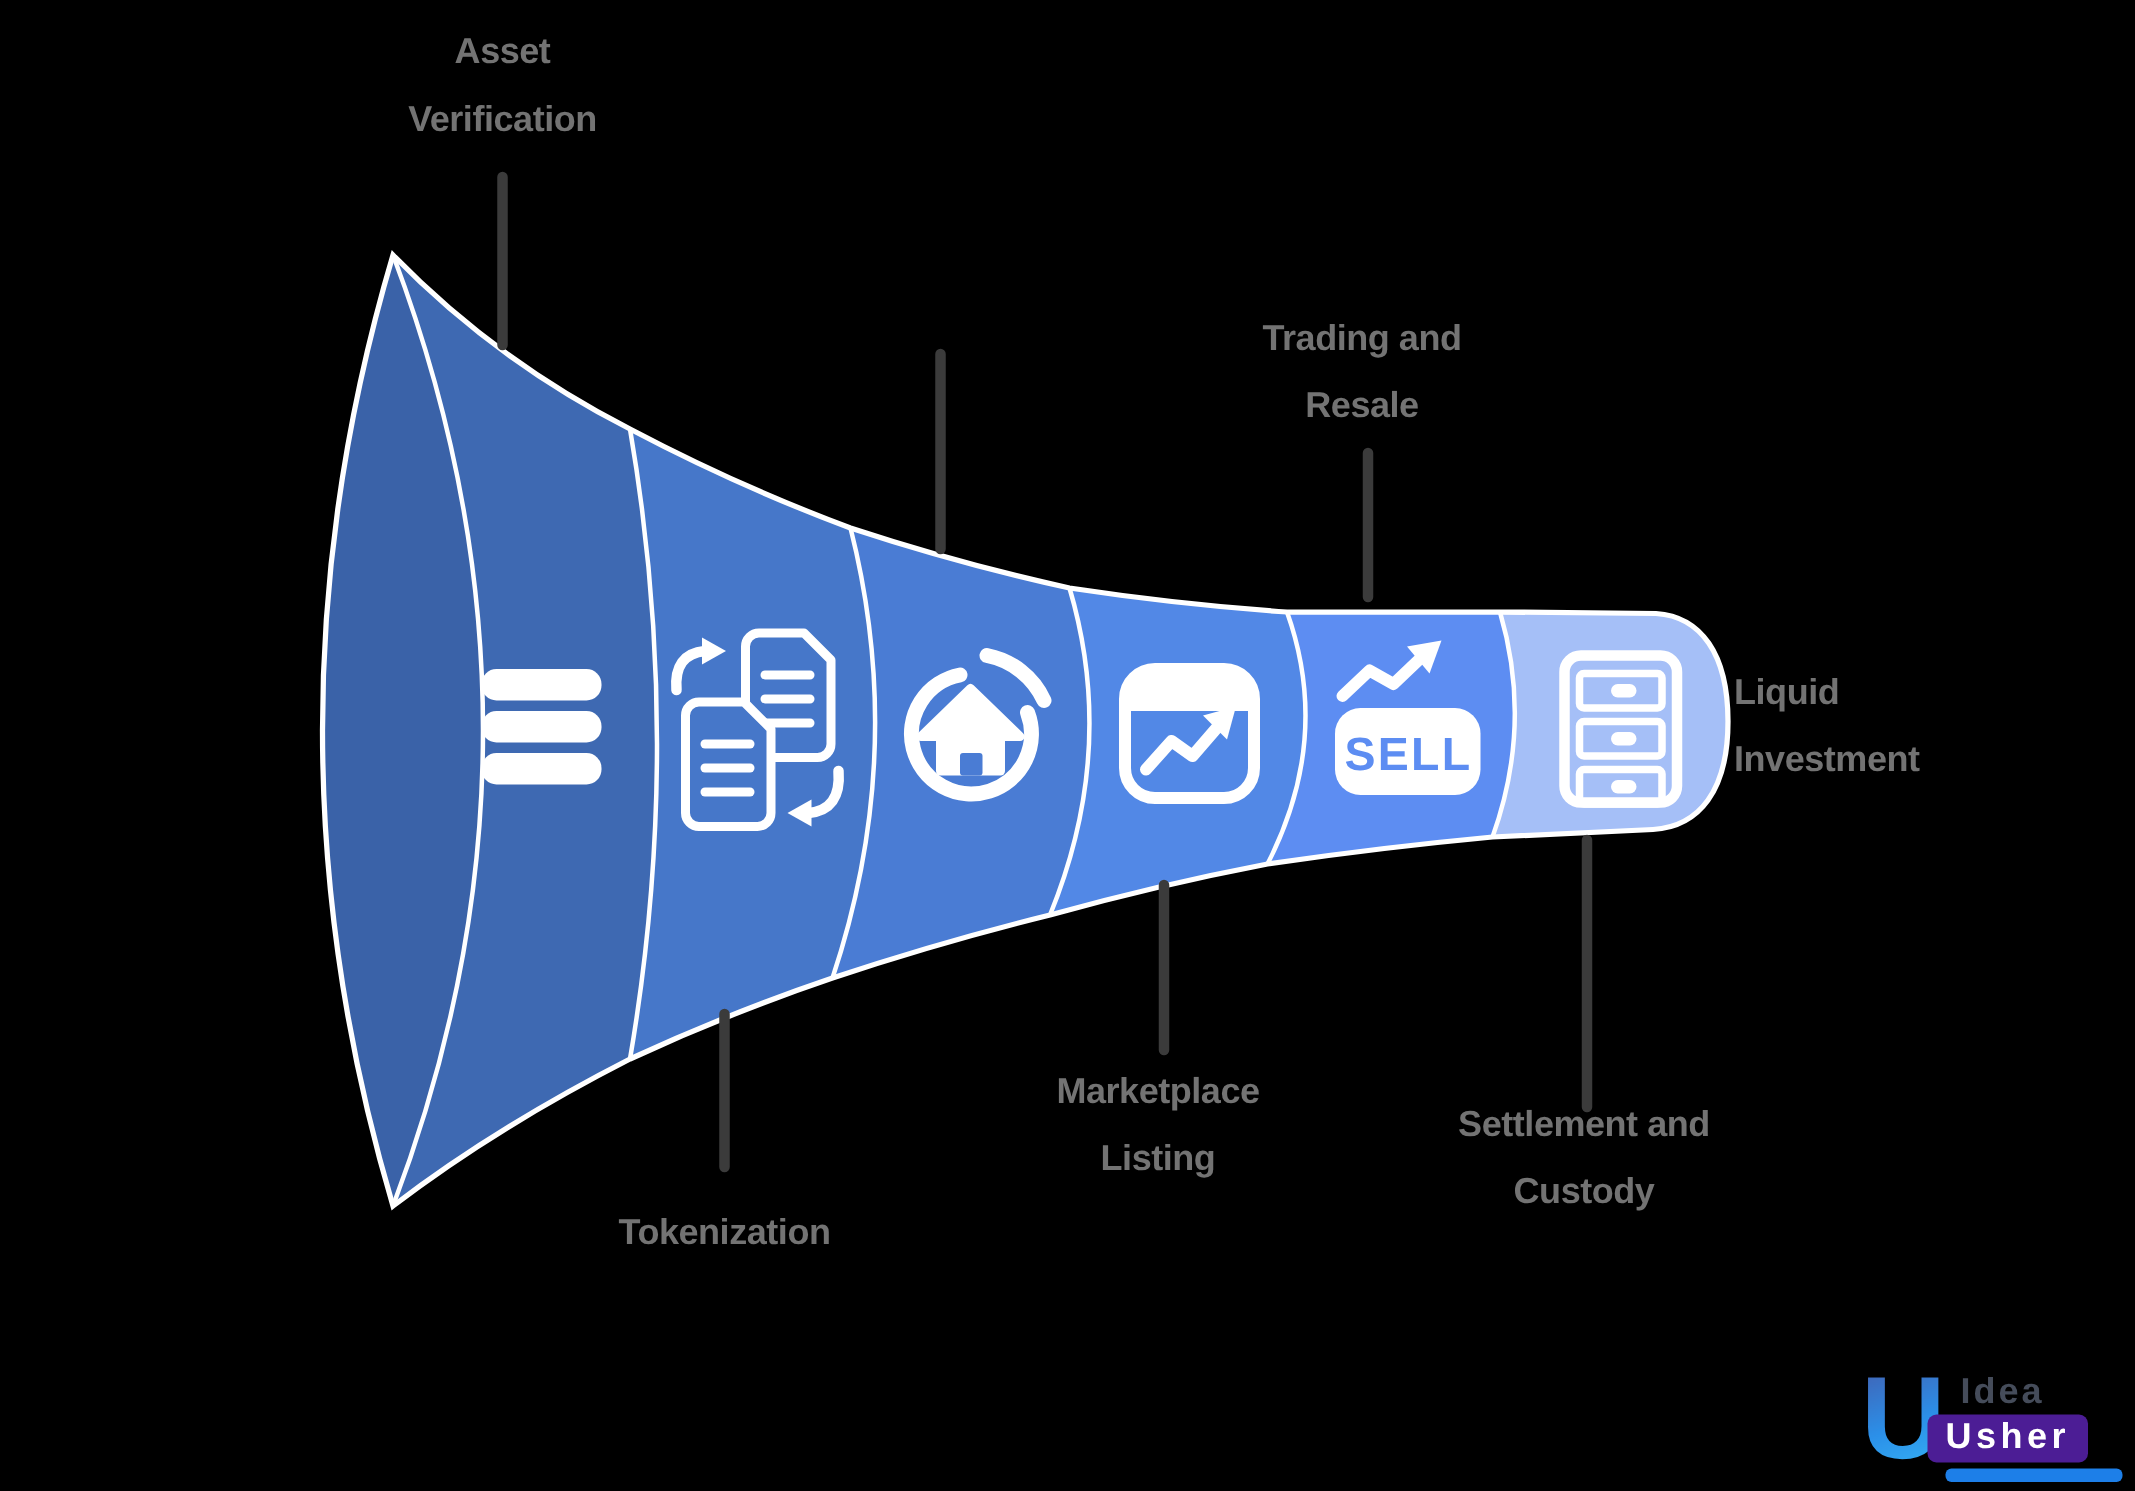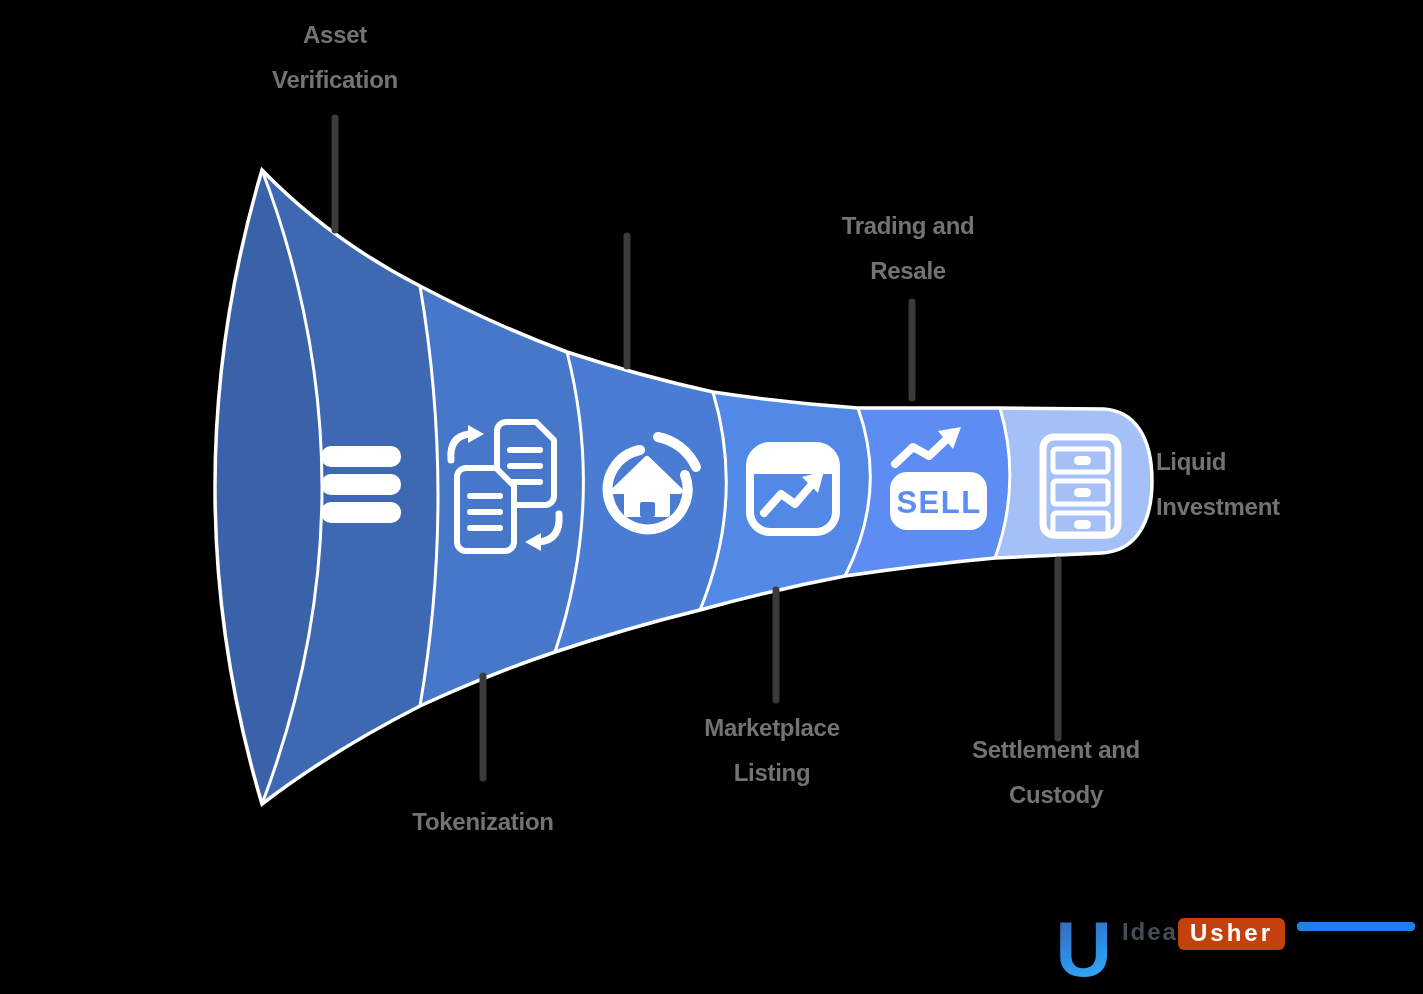--- a/index.html
+++ b/index.html
@@ -29,27 +29,27 @@
     position:absolute;right:8px;bottom:6px;
     display:flex;align-items:flex-start;
   }
   .logo-u{
     font-size:78px;font-weight:700;line-height:78px;
     background:linear-gradient(160deg,#3f66b8 10%,#2b8fe8 55%,#35b2f5 95%);
     -webkit-background-clip:text;background-clip:text;
     color:transparent;
     margin-right:-12px;
   }
-  .logo-col{display:flex;flex-direction:row;align-items:flex-start;margin-top:8px;}
+  .logo-col{display:flex;flex-direction:column;align-items:flex-start;margin-top:8px;}
   .logo-idea{
     color:#454c5a;font-size:24px;font-weight:700;letter-spacing:2px;
     margin-left:22px;margin-bottom:1px;
   }
   .logo-usher{
-    background:#c2410c;color:#fff;font-size:24px;font-weight:700;
+    background:#4c1d95;color:#fff;font-size:24px;font-weight:700;
     letter-spacing:3px;border-radius:6px;padding:1px 12px 3px 12px;
   }
   .logo-bar{
     width:118px;height:9px;border-radius:4px;
     background:#1d7fe8;margin-top:4px;margin-left:12px;
   }
 </style>
 </head>
 <body>
 

